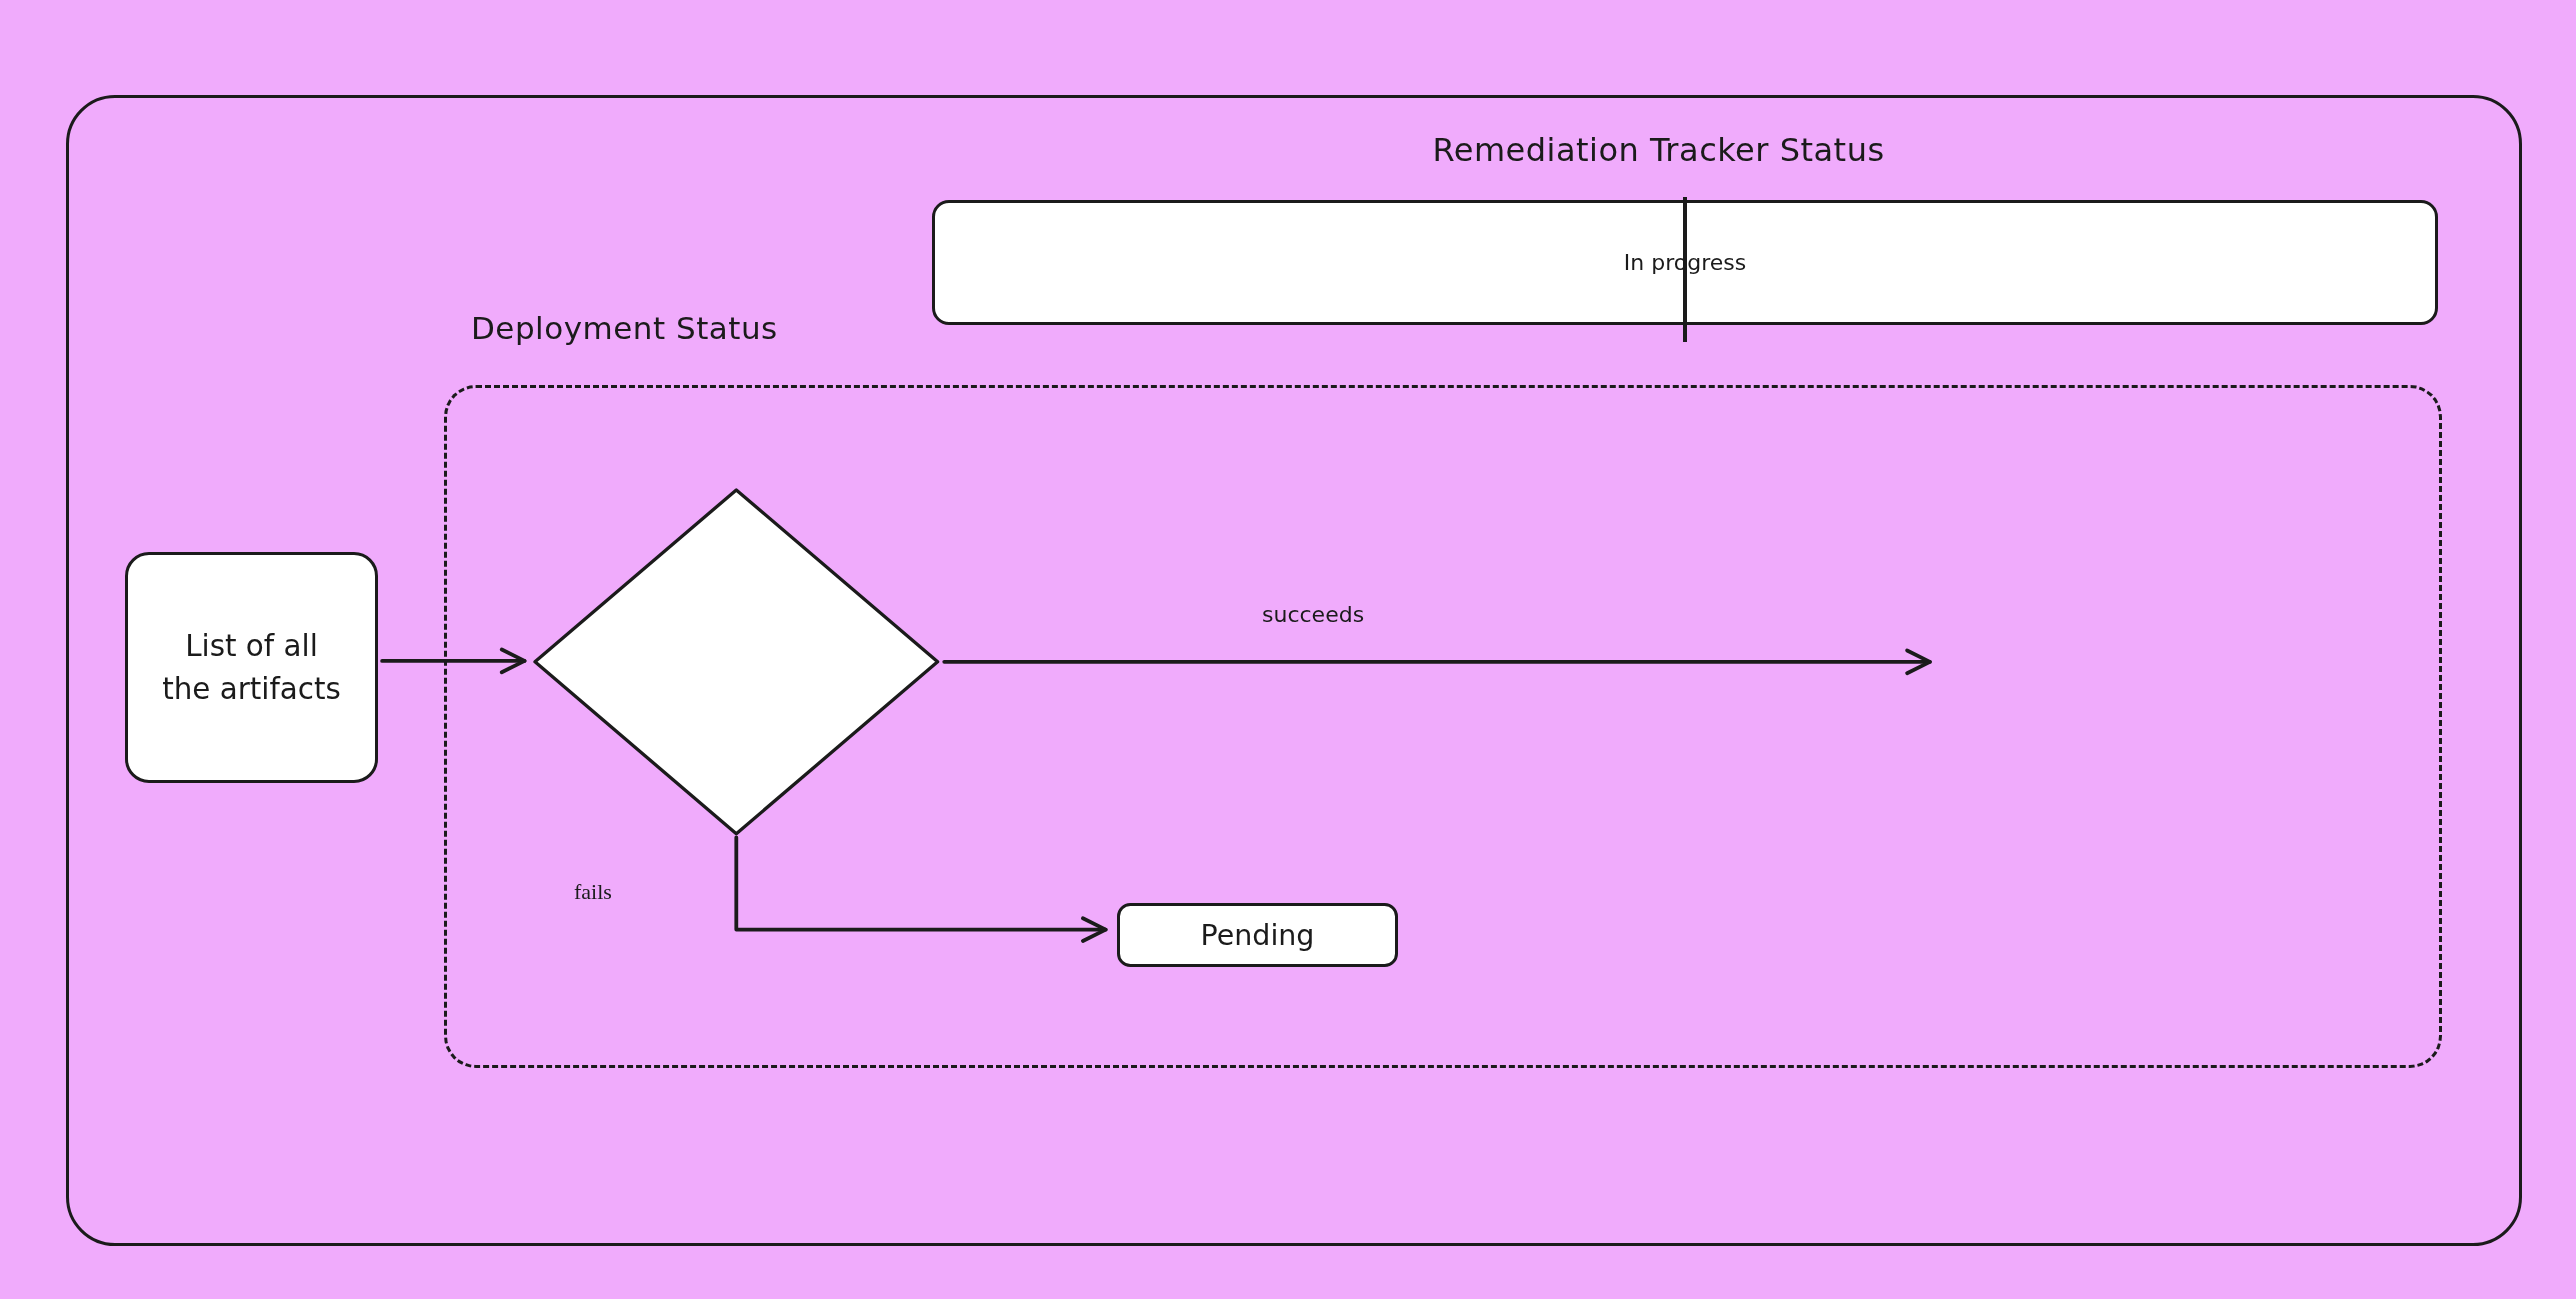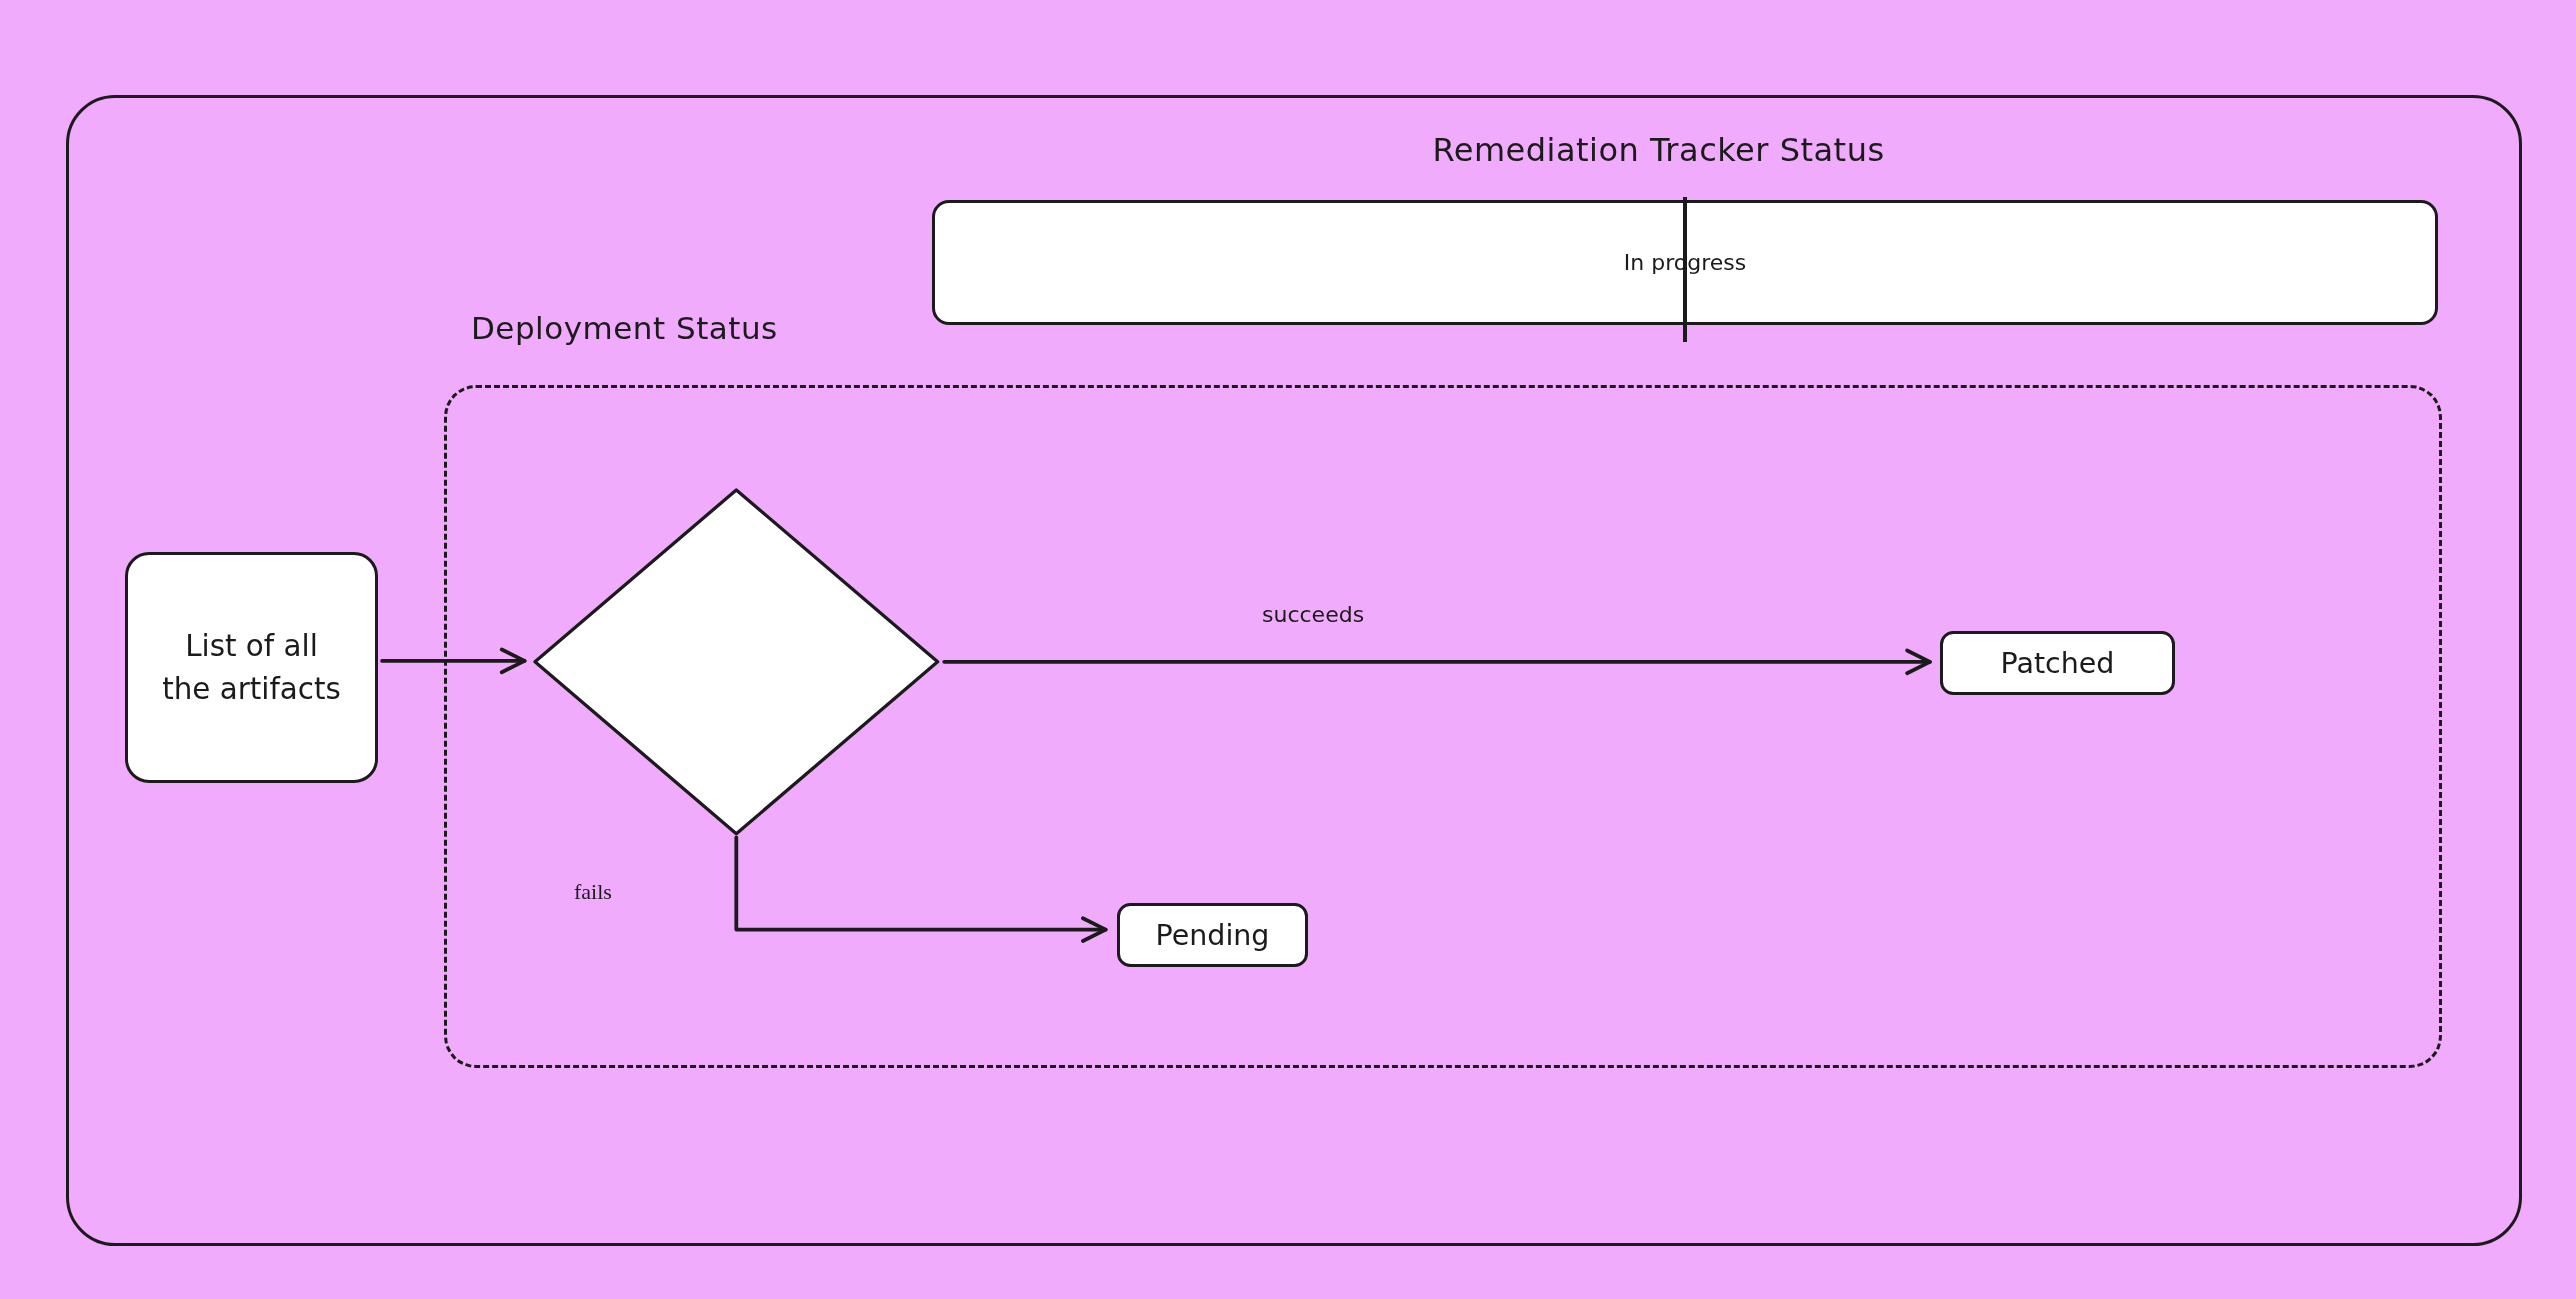--- a/index.html
+++ b/index.html
@@ -88,21 +88,21 @@
     line-height: 1.45;
   }
   .node-patched {
     left: 1940px; top: 631px;
     width: 235px; height: 64px;
     border-radius: 13.3px;
     font-size: 28.5px;
   }
   .node-pending {
     left: 1117px; top: 903px;
-    width: 191px; height: 64px;
+    width: 281px; height: 64px;
     border-radius: 13.3px;
     font-size: 28.5px;
   }
   .condition-label {
     position: absolute;
     left: 584px; top: 606px;
     width: 304px;
     text-align: center;
     font-size: 27.5px;
     line-height: 1.38;
@@ -157,22 +157,19 @@
     <path d="M994,697 L2032,697" fill="none" stroke="#1b1b1b" stroke-width="4" stroke-linecap="round" marker-end="url(#arrowhead)"></path>
 
     <path d="M775,882 L775,979 L1164,979" fill="none" stroke="#1b1b1b" stroke-width="4" stroke-linecap="round" stroke-linejoin="round" marker-end="url(#arrowhead)"></path>
   </svg>
 
 
   <div class="edge-label edge-label-succeeds">succeeds</div>
 
   <div class="edge-label edge-label-fails">fails</div>
 
-  <div class="node node-patched">
-    <span>Patched</span>
-  </div>
 
   <div class="node node-pending">
     <span>Pending</span>
   </div>
 
 </div>
 
 
 </body></html>

